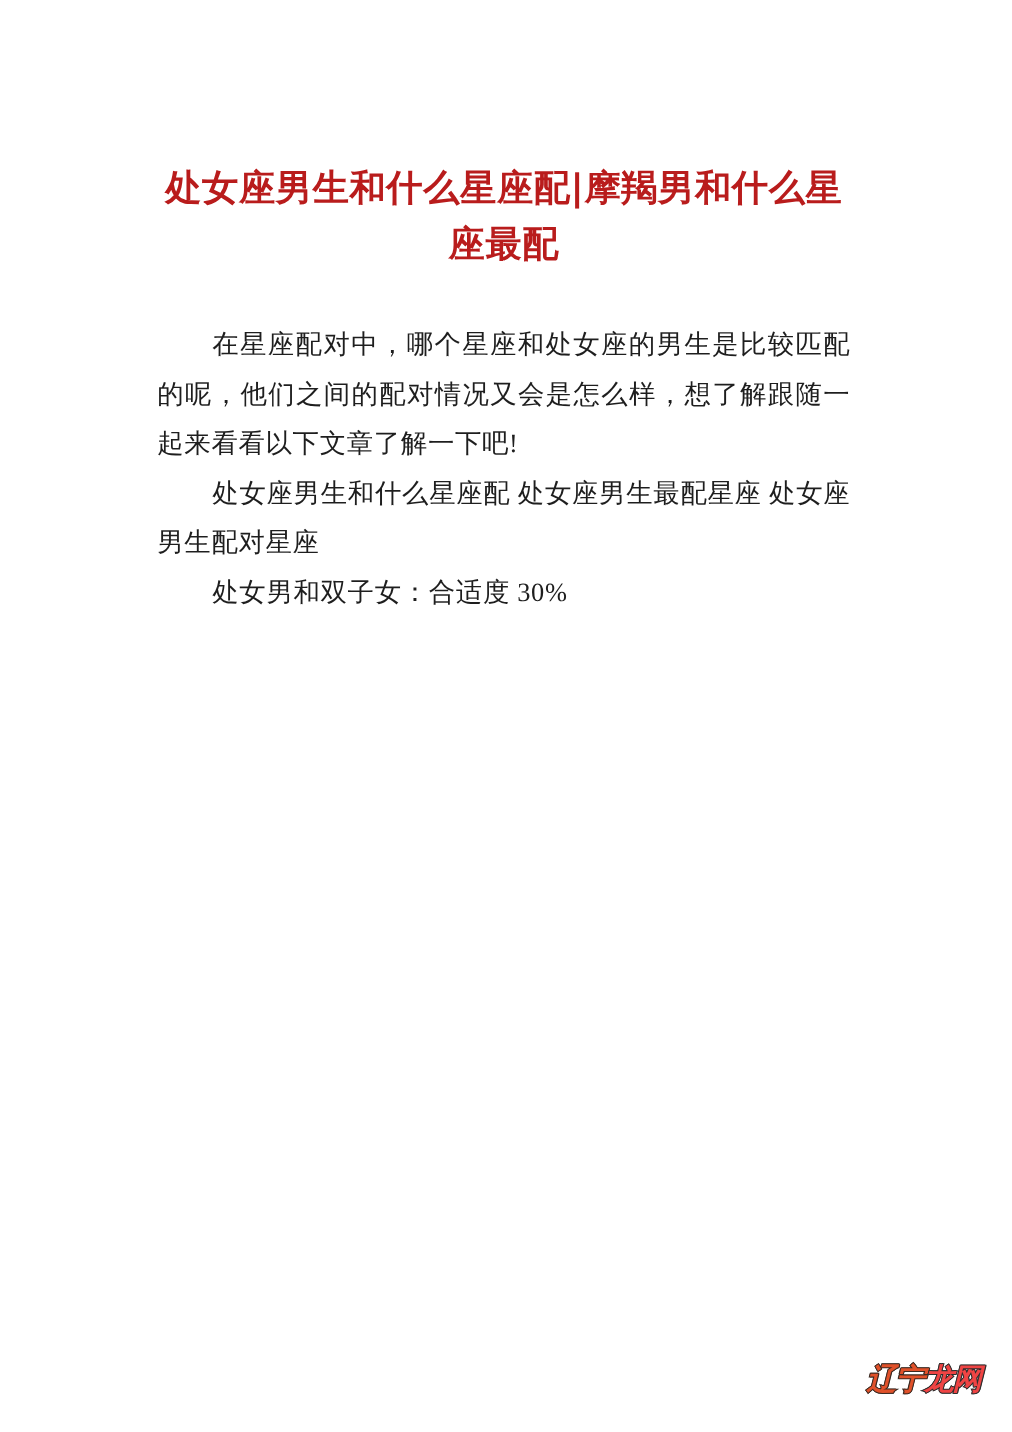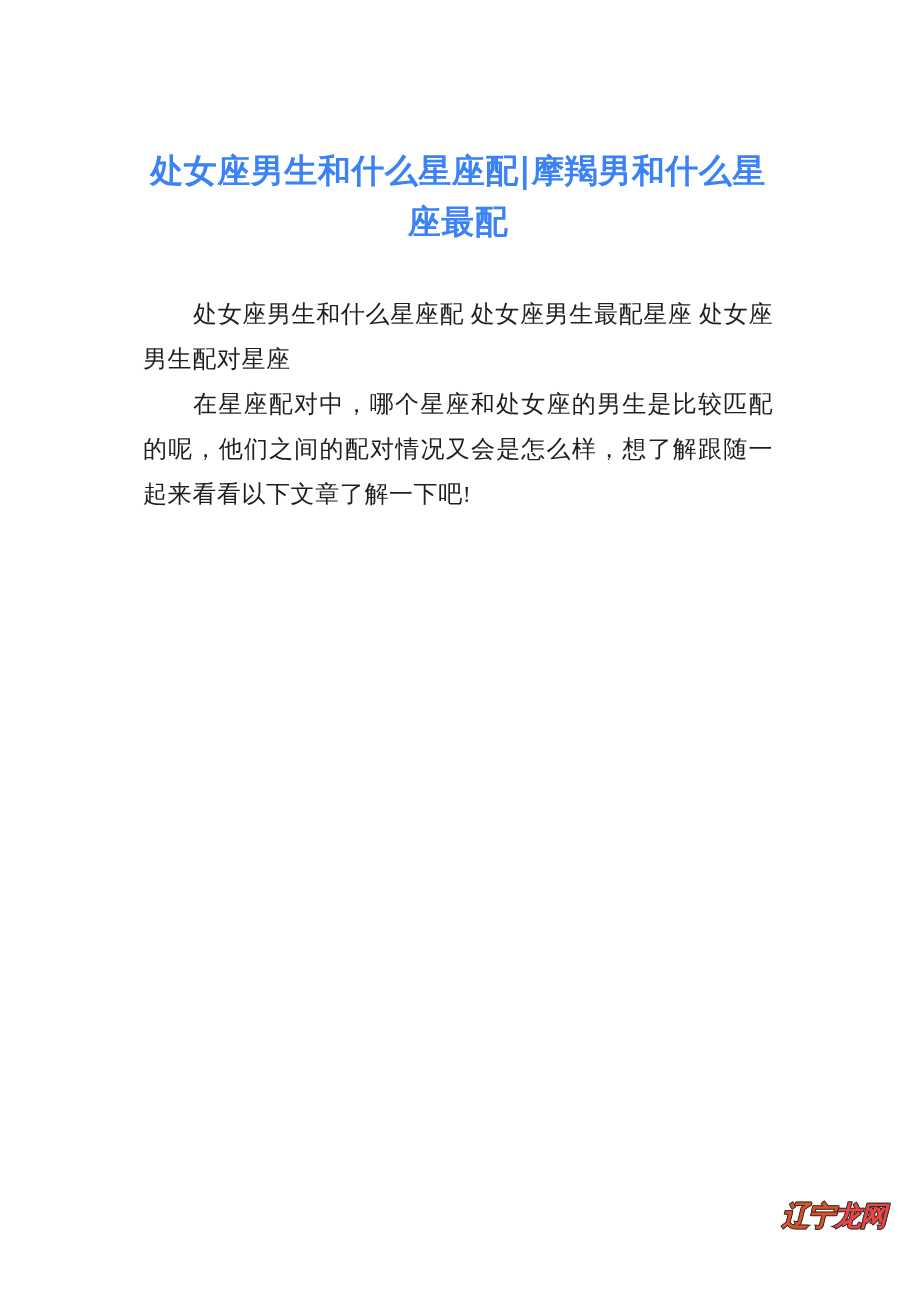--- a/index.html
+++ b/index.html
@@ -36,21 +36,21 @@
     position: absolute;
     left: 0;
     top: 145px;
     width: 630px;
     text-align: center;
     font-family: "DejaVu Sans", "Liberation Sans", sans-serif;
     font-weight: 700;
     font-size: 33px;
     line-height: 51px;
     letter-spacing: 0.5px;
-    color: #3b82f6;
+    color: #b91c1c;
   }
 
   .body-text {
     position: absolute;
     left: 0;
     top: 292px;
     width: 630px;
   }
 
   .para {
@@ -68,26 +68,26 @@
 
   .para .wide-gap {
     display: inline-block;
     width: 42px;
   }
 
   
   .watermark {
     position: absolute;
     left: 776px;
-    top: 1197px;
+    top: 1236px;
     width: 116px;
     height: 38px;
     display: flex;
     align-items: center;
-    justify-content: center;
+    justify-content: flex-end;
     user-select: none;
   }
   .watermark span {
     font-family: "DejaVu Sans", "Liberation Sans", sans-serif;
     font-weight: 700;
     font-size: 27px;
     line-height: 30px;
     letter-spacing: -1px;
     font-style: italic;
     display: inline-block;
@@ -113,28 +113,29 @@
 <body>
 
 <div class="page">
 
   <div class="content">
 
     <h1 class="doc-title">处女座男生和什么星座配|摩羯男和什么星座最配</h1>
 
     <div class="body-text">
 
+      <p class="para">在星座配对中，哪个星座和处女座的男生是比较匹配的呢，他们之间的配对情况又会是怎么样，想了解跟随一起来看看以下文章了解一下吧!</p>
+
       <p class="para">处女座男生和什么星座配 处女座男生最配星座 处女座男生配对星座</p>
-
-      <p class="para">在星座配对中，哪个星座和处女座的男生是比较匹配的呢，他们之间的配对情况又会是怎么样，想了解跟随一起来看看以下文章了解一下吧!</p>
 
 
 
 
 
+      <p class="para">处女男和双子女：合适度 30%</p>
 
 
     </div>
   </div>
 
   <div class="watermark">
     <span class="wm-a">辽宁</span>
       <span class="wm-b">龙网</span>
   </div>
 

